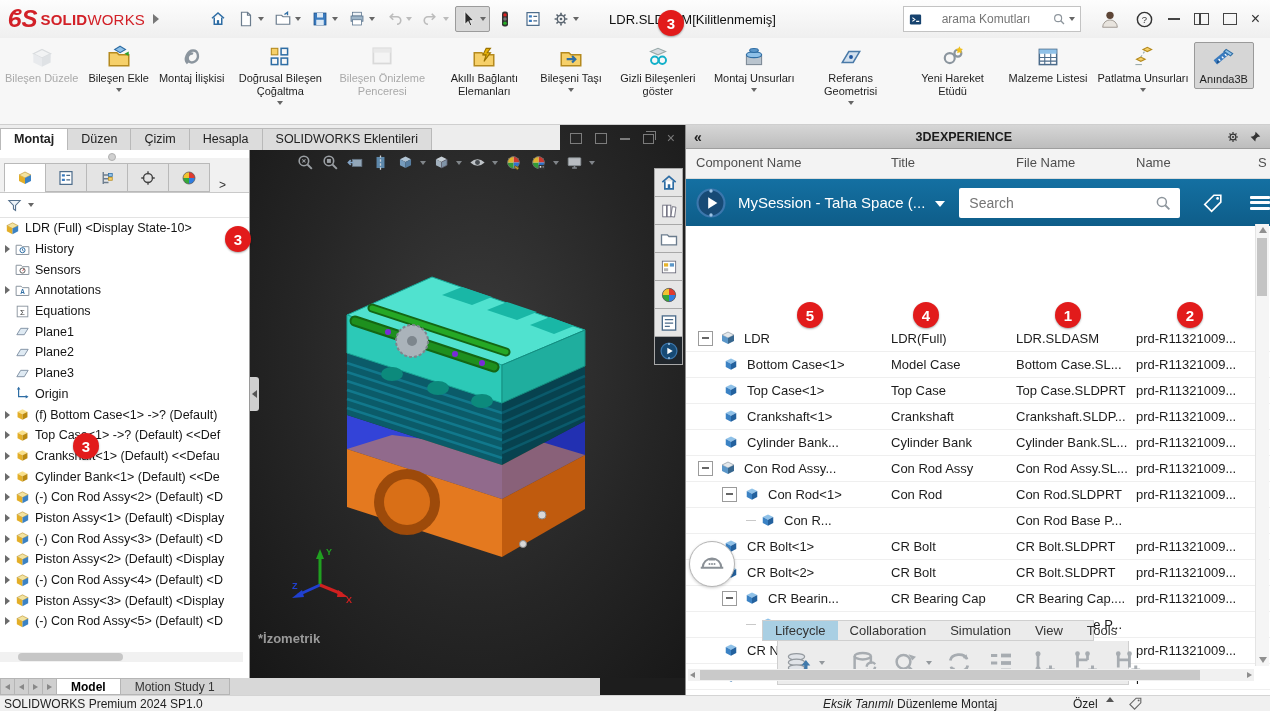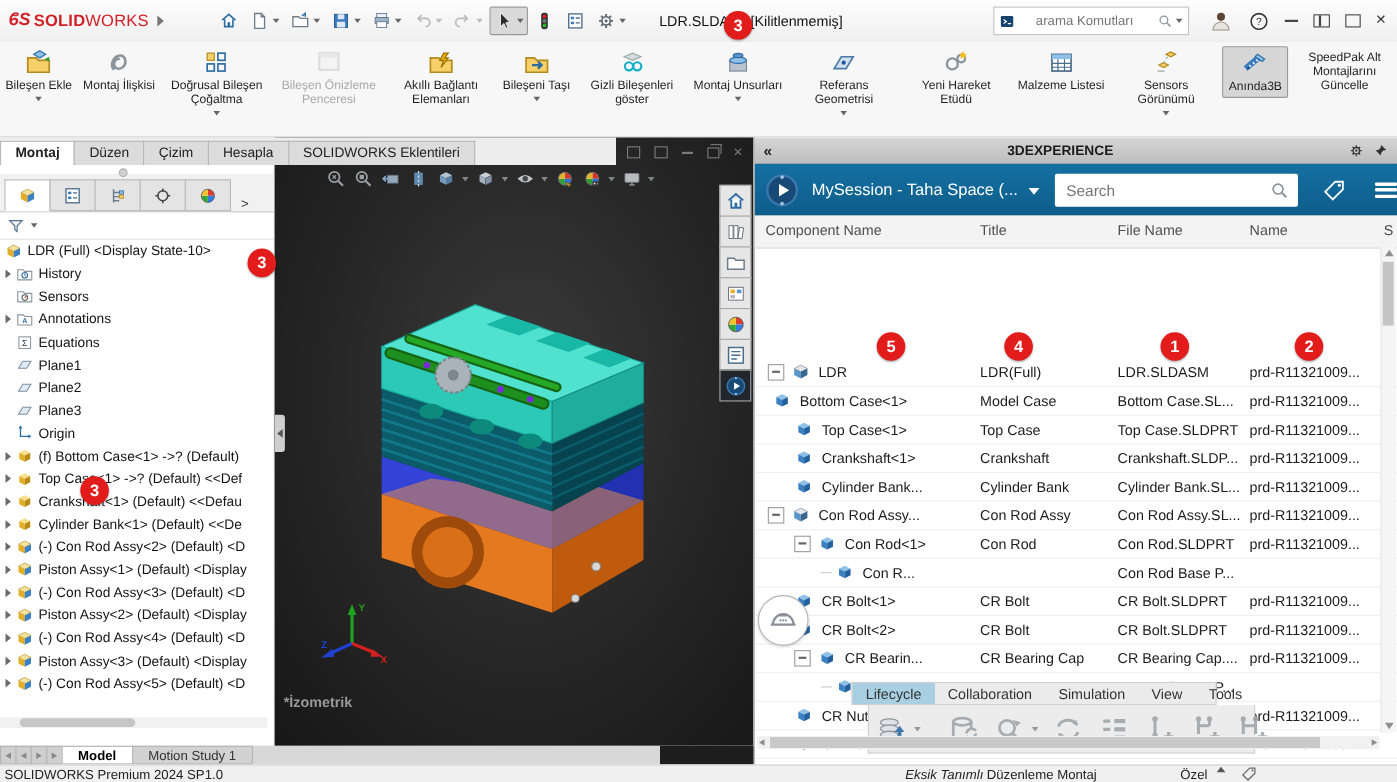--- a/index.html
+++ b/index.html
@@ -5,21 +5,21 @@
   html,body{margin:0;padding:0;}
   body{width:1270px;height:711px;position:relative;overflow:hidden;
        font-family:"Liberation Sans","DejaVu Sans",sans-serif;background:#f0f0f0;
        -webkit-font-smoothing:antialiased;}
   .abs{position:absolute;}
   svg{display:block;}
   
   #titlebar{left:0;top:0;width:1270px;height:38px;background:linear-gradient(#fdfdfd,#efefef);
             border-bottom:1px solid #d5d5d5;display:flex;align-items:center;}
   #brand{display:flex;align-items:center;padding:0 10px 0 8px;}
-  .brand-beta{color:#d22027;font-style:italic;font-weight:bold;font-size:16px;margin-right:3px;}
+  .brand-beta{color:#d22027;font-style:italic;font-weight:bold;font-size:24px;margin-right:3px;}
   .brand-solid{color:#d22027;font-weight:bold;font-size:15px;letter-spacing:.2px;}
   .brand-works{color:#d22027;font-size:15px;letter-spacing:.2px;}
   .flyout{width:0;height:0;border-left:6px solid #777;border-top:5px solid transparent;border-bottom:5px solid transparent;margin-left:8px;}
   #qat{display:flex;align-items:center;margin-left:36px;gap:2px;}
   .qat-btn{display:flex;align-items:center;padding:3px 3px;border:1px solid transparent;border-radius:2px;}
   .qat-btn.pressed{background:#d9d9d9;border:1px solid #9b9b9b;}
   .caret{width:0;height:0;border-top:4px solid #666;border-left:3.5px solid transparent;border-right:3.5px solid transparent;margin-left:3px;}
   .caret.dis{border-top-color:#bcbcbc;}
   #doc-title-wrap{display:flex;align-items:center;margin-left:26px;}
   #doc-title{font-size:13px;color:#111;}
@@ -131,21 +131,21 @@
   .conn{width:10px;height:1px;background:#c9c9c9;flex-shrink:0;margin-right:3px;}
   #dx-vscroll{position:absolute;left:569px;top:99px;width:13px;height:442px;background:#f5f5f5;border-left:1px solid #e4e4e4;}
   #dx-vscroll .up{position:absolute;top:3px;left:3px;width:0;height:0;border-bottom:6px solid #909090;border-left:4px solid transparent;border-right:4px solid transparent;}
   #dx-vscroll .down{position:absolute;bottom:3px;left:3px;width:0;height:0;border-top:6px solid #909090;border-left:4px solid transparent;border-right:4px solid transparent;}
   #dx-vscroll .thumb{position:absolute;left:1px;top:14px;width:10px;height:58px;background:#c4c4c4;}
   #dx-hscroll{position:absolute;left:2px;top:544px;width:566px;height:12px;background:#f1f1f1;}
   #dx-hscroll .thumb{position:absolute;left:12px;top:1px;width:500px;height:10px;background:#c9c9c9;}
   #dx-hscroll .la{position:absolute;left:2px;top:3px;width:0;height:0;border-right:5px solid #8d8d8d;border-top:3.5px solid transparent;border-bottom:3.5px solid transparent;}
   #dx-hscroll .ra{position:absolute;right:2px;top:3px;width:0;height:0;border-left:5px solid #8d8d8d;border-top:3.5px solid transparent;border-bottom:3.5px solid transparent;}
   
-  #dx-toolbar{position:absolute;left:88px;top:495px;}
+  #dx-toolbar{position:absolute;left:76px;top:495px;}
   #dx-ttabs{display:flex;background:#ebebeb;border:1px solid #cfcfcf;width:330px;font-size:13px;color:#333;}
   .xtab{padding:2px 12px;}
   .xtab.active{background:#a9cfe3;}
   #dx-ticons{display:flex;align-items:center;background:#ececec;border:1px solid #cfcfcf;border-top:none;
              margin-left:15px;width:352px;height:44px;padding:0 6px;gap:12px;box-sizing:border-box;}
   .xsep{width:1px;height:34px;background:#cfcfcf;}
   
   #helmet{position:absolute;left:3px;top:416px;width:44px;height:44px;border-radius:50%;background:#fff;
           border:1px solid #b5b5b5;display:flex;align-items:center;justify-content:center;box-shadow:0 1px 3px rgba(0,0,0,.2);}
   
@@ -279,20 +279,30 @@
         </svg>
       </span>
     <span class="win-min"></span>
     <span class="win-split"></span>
     <span class="win-max"></span>
     <span class="win-x">×</span>
   </div>
 </div>
 
 <div class="abs" id="ribbon">
+    <div class="rb disabled">
+      <span class="rb-ico" style="opacity: 0.45;">
+        <svg width="26" height="26" viewBox="0 0 24 24">
+          <path d="M4 9 12 5 20 9 12 13 Z" fill="#eceff2" stroke="#b3b9bf"></path>
+          <path d="M4 9 12 13 V21 L4 17 Z" fill="#d7dce1"></path>
+          <path d="M20 9 12 13 V21 L20 17 Z" fill="#c3cad1"></path>
+        </svg>
+      </span>
+      <div class="rb-label">Bileşen Düzele</div>
+    </div>
     <div class="rb">
       <span class="rb-ico">
         <svg width="26" height="26" viewBox="0 0 24 24">
           <path d="M3 8 h7 l2 2 h9 v10 H3 z" fill="#f6d069" stroke="#b58a1e" stroke-width="1.4"></path>
           <path d="M13 2 l5 3 -5 3 -5 -3 z" fill="#8fc1e8" stroke="#2e6da4"></path>
           <path d="M17 9 l4 -2 v4 z" fill="#2ca02c"></path>
         </svg>
       </span>
       <div class="rb-label">Bileşen Ekle</div>
       <span class="caret"></span>
@@ -399,21 +409,21 @@
     </div>
     <div class="rb">
       <span class="rb-ico">
         <svg width="26" height="26" viewBox="0 0 24 24">
           <path d="M6 14 l4 -2 4 2 -4 2 z" fill="#f6d069" stroke="#b58a1e"></path>
           <path d="M12 5 l4 -2 4 2 -4 2 z" fill="#f6d069" stroke="#b58a1e"></path>
           <path d="M10 12 L14 6" stroke="#9aa" stroke-dasharray="2 2"></path>
           <path d="M5 19 h6" stroke="#9aa"></path>
         </svg>
       </span>
-      <div class="rb-label">Sensors Görünümü</div>
+      <div class="rb-label">Patlatma Unsurları</div>
       <span class="caret"></span>
     </div>
     <div class="rb active">
       <span class="rb-ico">
         <svg width="26" height="26" viewBox="0 0 24 24">
           <path d="M4 16 L16 6" stroke="#3a7bbf" stroke-width="5"></path>
           <path d="M5 17 l3 -1 -2 -2 z" fill="#1d4f86"></path>
           <path d="M14 4 l6 4 -2 2 -6 -4 z" fill="#8fc1e8" stroke="#2e6da4"></path>
           <path d="M7 13 l1.5 1.5 M10 10.7 l1.5 1.5 M12.8 8.4 l1.5 1.5" stroke="#fff" stroke-width="1.2"></path>
         </svg>
@@ -933,20 +943,27 @@
             <path d="M12 3.5 v3 M12 17.5 v3 M3.5 12 h3 M17.5 12 h3 M6 6 l2 2 M16 16 l2 2 M18 6 l-2 2 M8 16 l-2 2" stroke="#333" stroke-width="2"></path>
           </svg>
         </span>
       <span id="dx-pin">
           <svg width="14" height="14" viewBox="0 0 24 24">
             <path d="M13 3 l8 8 -4.5 .8 -3.2 3.2 -.8 4.5 -8 -8 4.5 -.8 3.2 -3.2 z" fill="#333"></path>
           </svg>
         </span>
     </span>
   </div>
+  <div id="dx-thead">
+      <span style="left: 10px;">Component Name</span>
+      <span style="left: 205px;">Title</span>
+      <span style="left: 330px;">File Name</span>
+      <span style="left: 450px;">Name</span>
+      <span style="left: 572px;">S</span>
+    </div>
   <div id="dx-blue">
     <span id="dx-compass" style="margin-left:8px;">
         <svg width="34" height="34" viewBox="0 0 24 24">
           <circle cx="12" cy="12" r="9.5" fill="#174a75" stroke="#3c77ad" stroke-width="1.5"></circle>
           <path d="M10 8 l6.5 4 -6.5 4 z" fill="#fff"></path>
           <circle cx="12" cy="3.5" r="1.2" fill="#9cc3e5"></circle>
           <circle cx="12" cy="20.5" r="1.2" fill="#9cc3e5"></circle>
         </svg>
       </span>
     <span id="dx-session">MySession - Taha Space (...</span>
@@ -967,48 +984,41 @@
             <circle cx="17" cy="7" r="1.5" fill="#fff"></circle>
           </svg>
         </span>
       <span class="burger">
           <i></i>
           <i></i>
           <i></i>
         </span>
     </div>
   </div>
-  <div id="dx-thead">
-      <span style="left: 10px;">Component Name</span>
-      <span style="left: 205px;">Title</span>
-      <span style="left: 330px;">File Name</span>
-      <span style="left: 450px;">Name</span>
-      <span style="left: 572px;">S</span>
-    </div>
   <div id="dx-grid">
       <div class="gr" style="top: 99px;">
         <div class="g-name" style="padding-left: 12px;">
           <span class="expbox">
             <i></i>
           </span>
           <span class="g-ico">
             <svg width="18" height="18" viewBox="0 0 24 24">
               <path d="M4 8 12 4 20 8 12 12 Z" fill="#e3e8ec" stroke="#8a949e" stroke-width="0.9"></path>
               <path d="M4 8 12 12 V20 L4 16 Z" fill="#5b96c8"></path>
               <path d="M20 8 12 12 V20 L20 16 Z" fill="#37678f"></path>
             </svg>
           </span>
           <span>LDR</span>
         </div>
         <div class="g-title">LDR(Full)</div>
         <div class="g-file">LDR.SLDASM</div>
         <div class="g-pname">prd-R11321009...</div>
       </div>
       <div class="gr" style="top: 125px;">
-        <div class="g-name" style="padding-left: 16px;">
+        <div class="g-name" style="padding-left: 36px;">
           <span class="g-ico">
             <svg width="18" height="18" viewBox="0 0 24 24">
               <path d="M5 8 12 4.5 19 8 12 11.5 Z" fill="#8fc1e8"></path>
               <path d="M5 8 12 11.5 V19.5 L5 16 Z" fill="#3b82c4"></path>
               <path d="M19 8 12 11.5 V19.5 L19 16 Z" fill="#23619e"></path>
             </svg>
           </span>
           <span>Bottom Case&lt;1&gt;</span>
         </div>
         <div class="g-title">Model Case</div>

